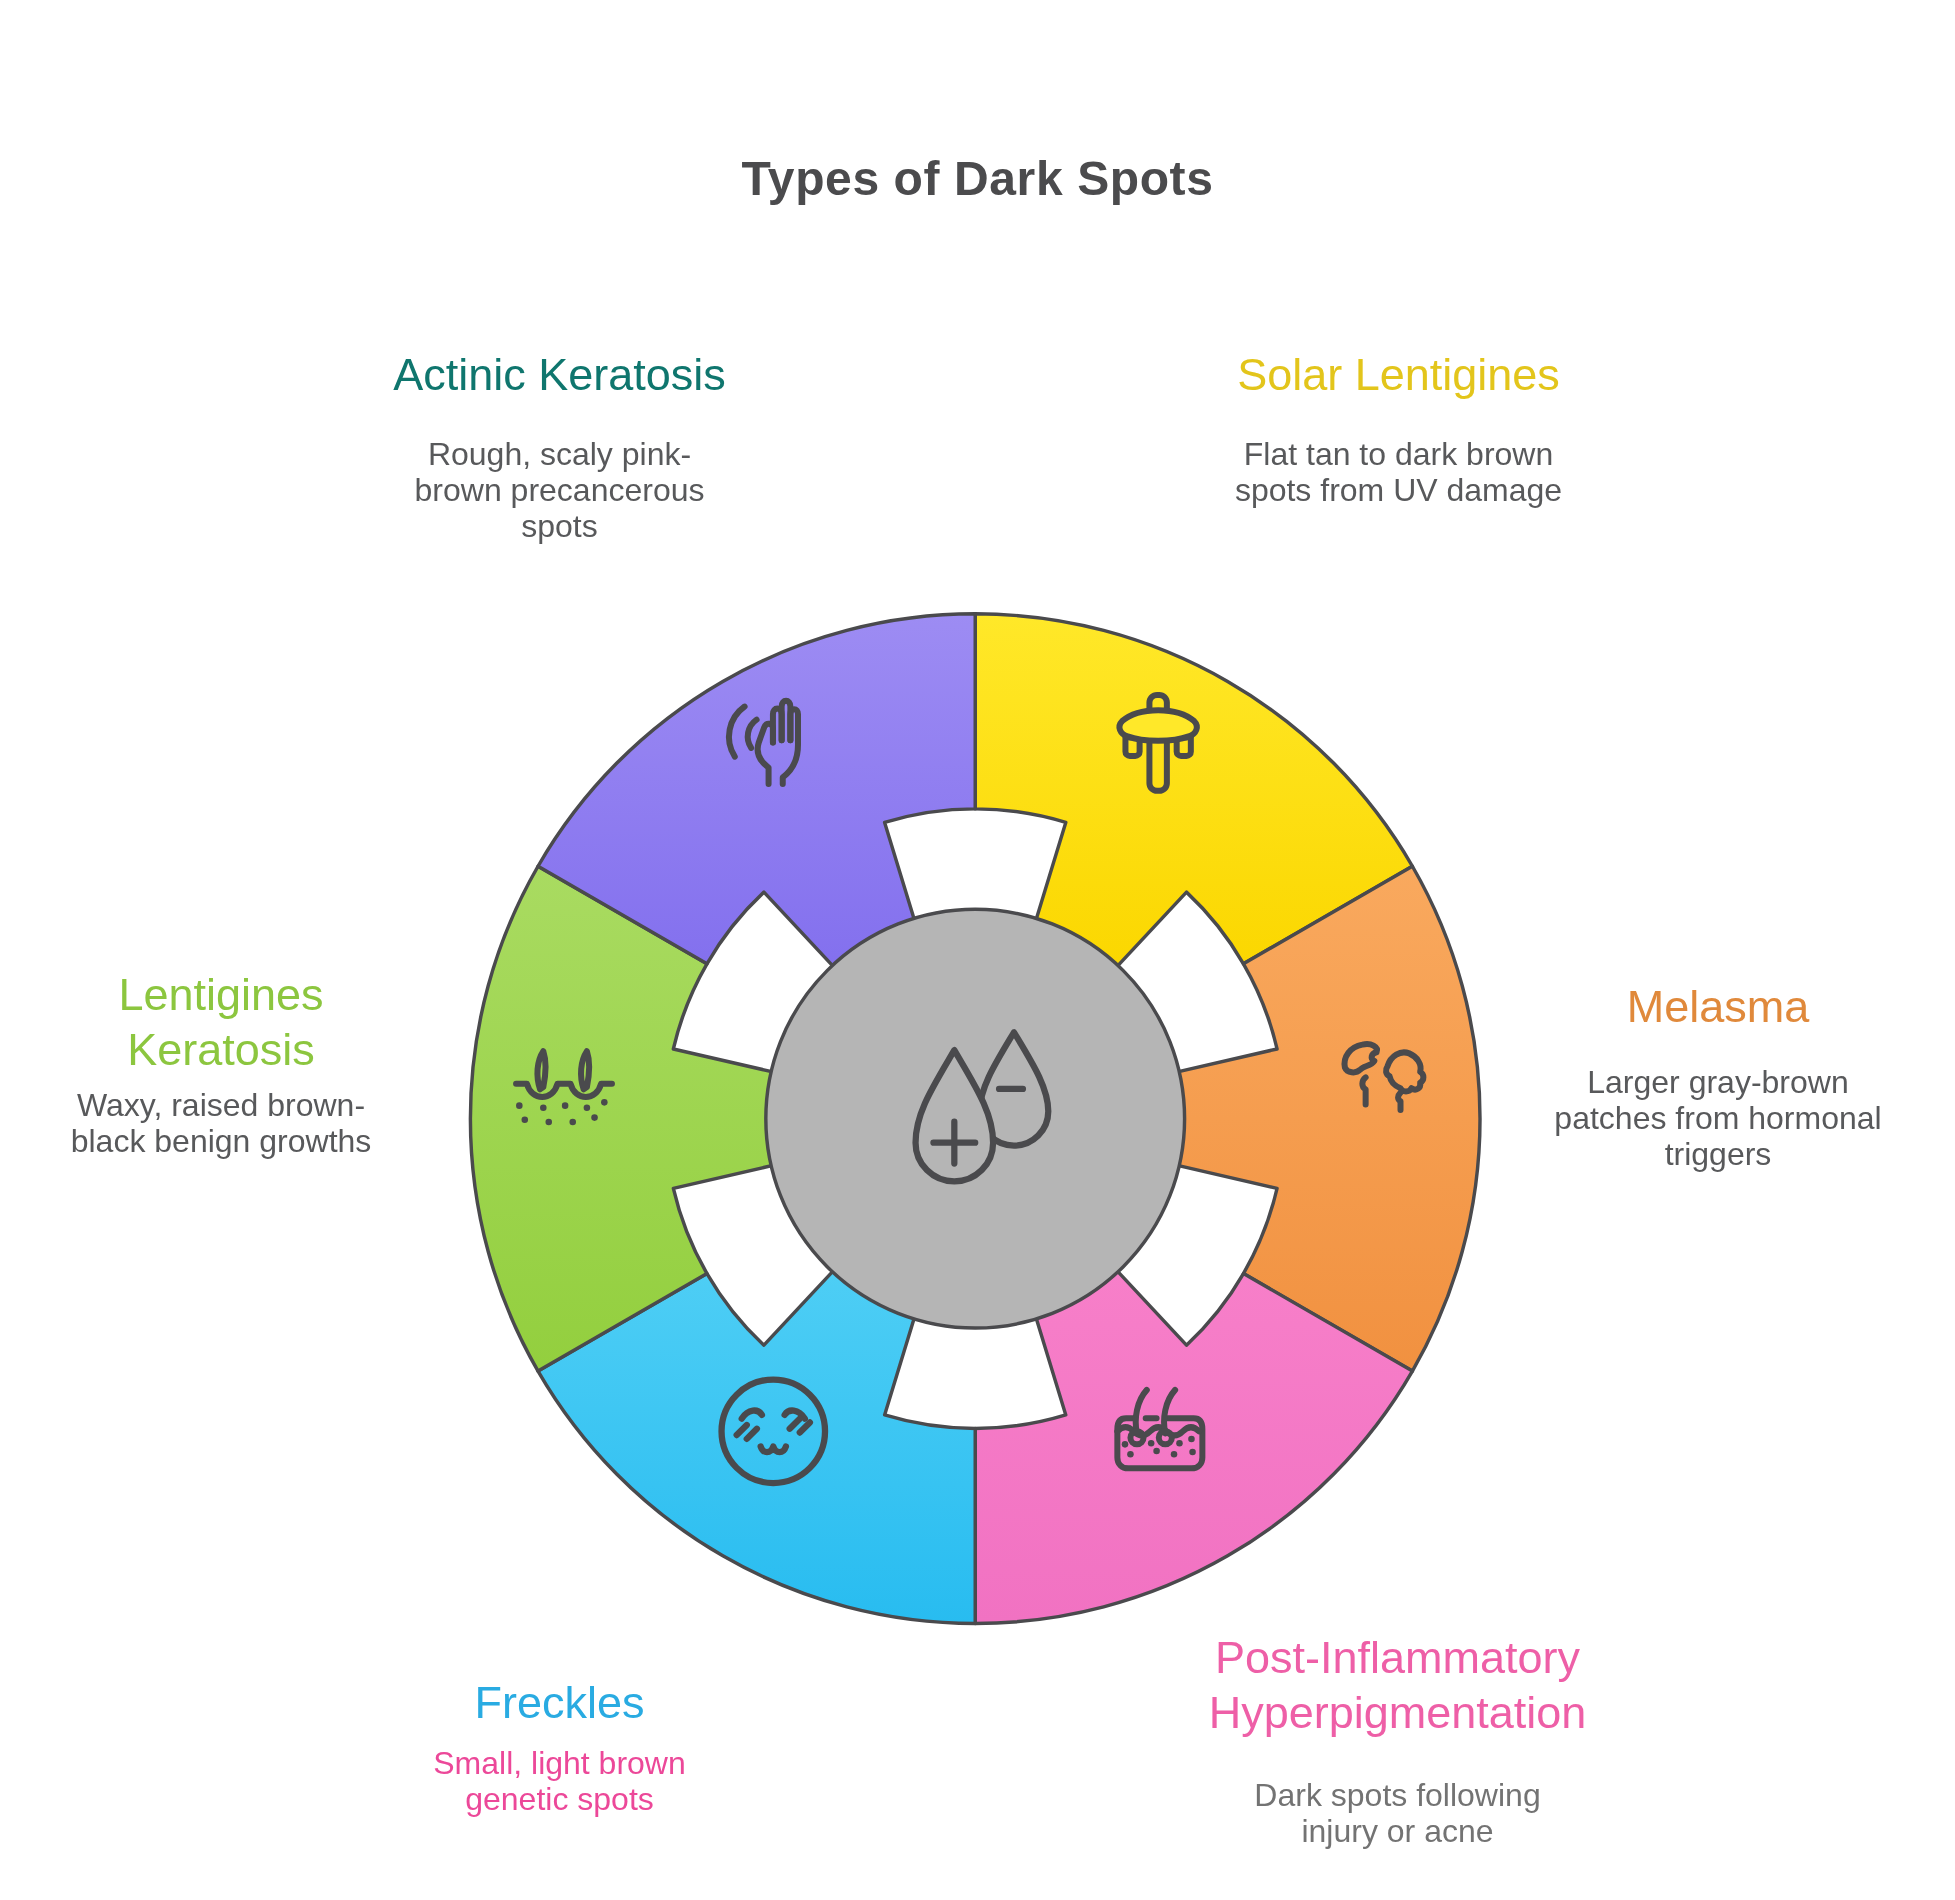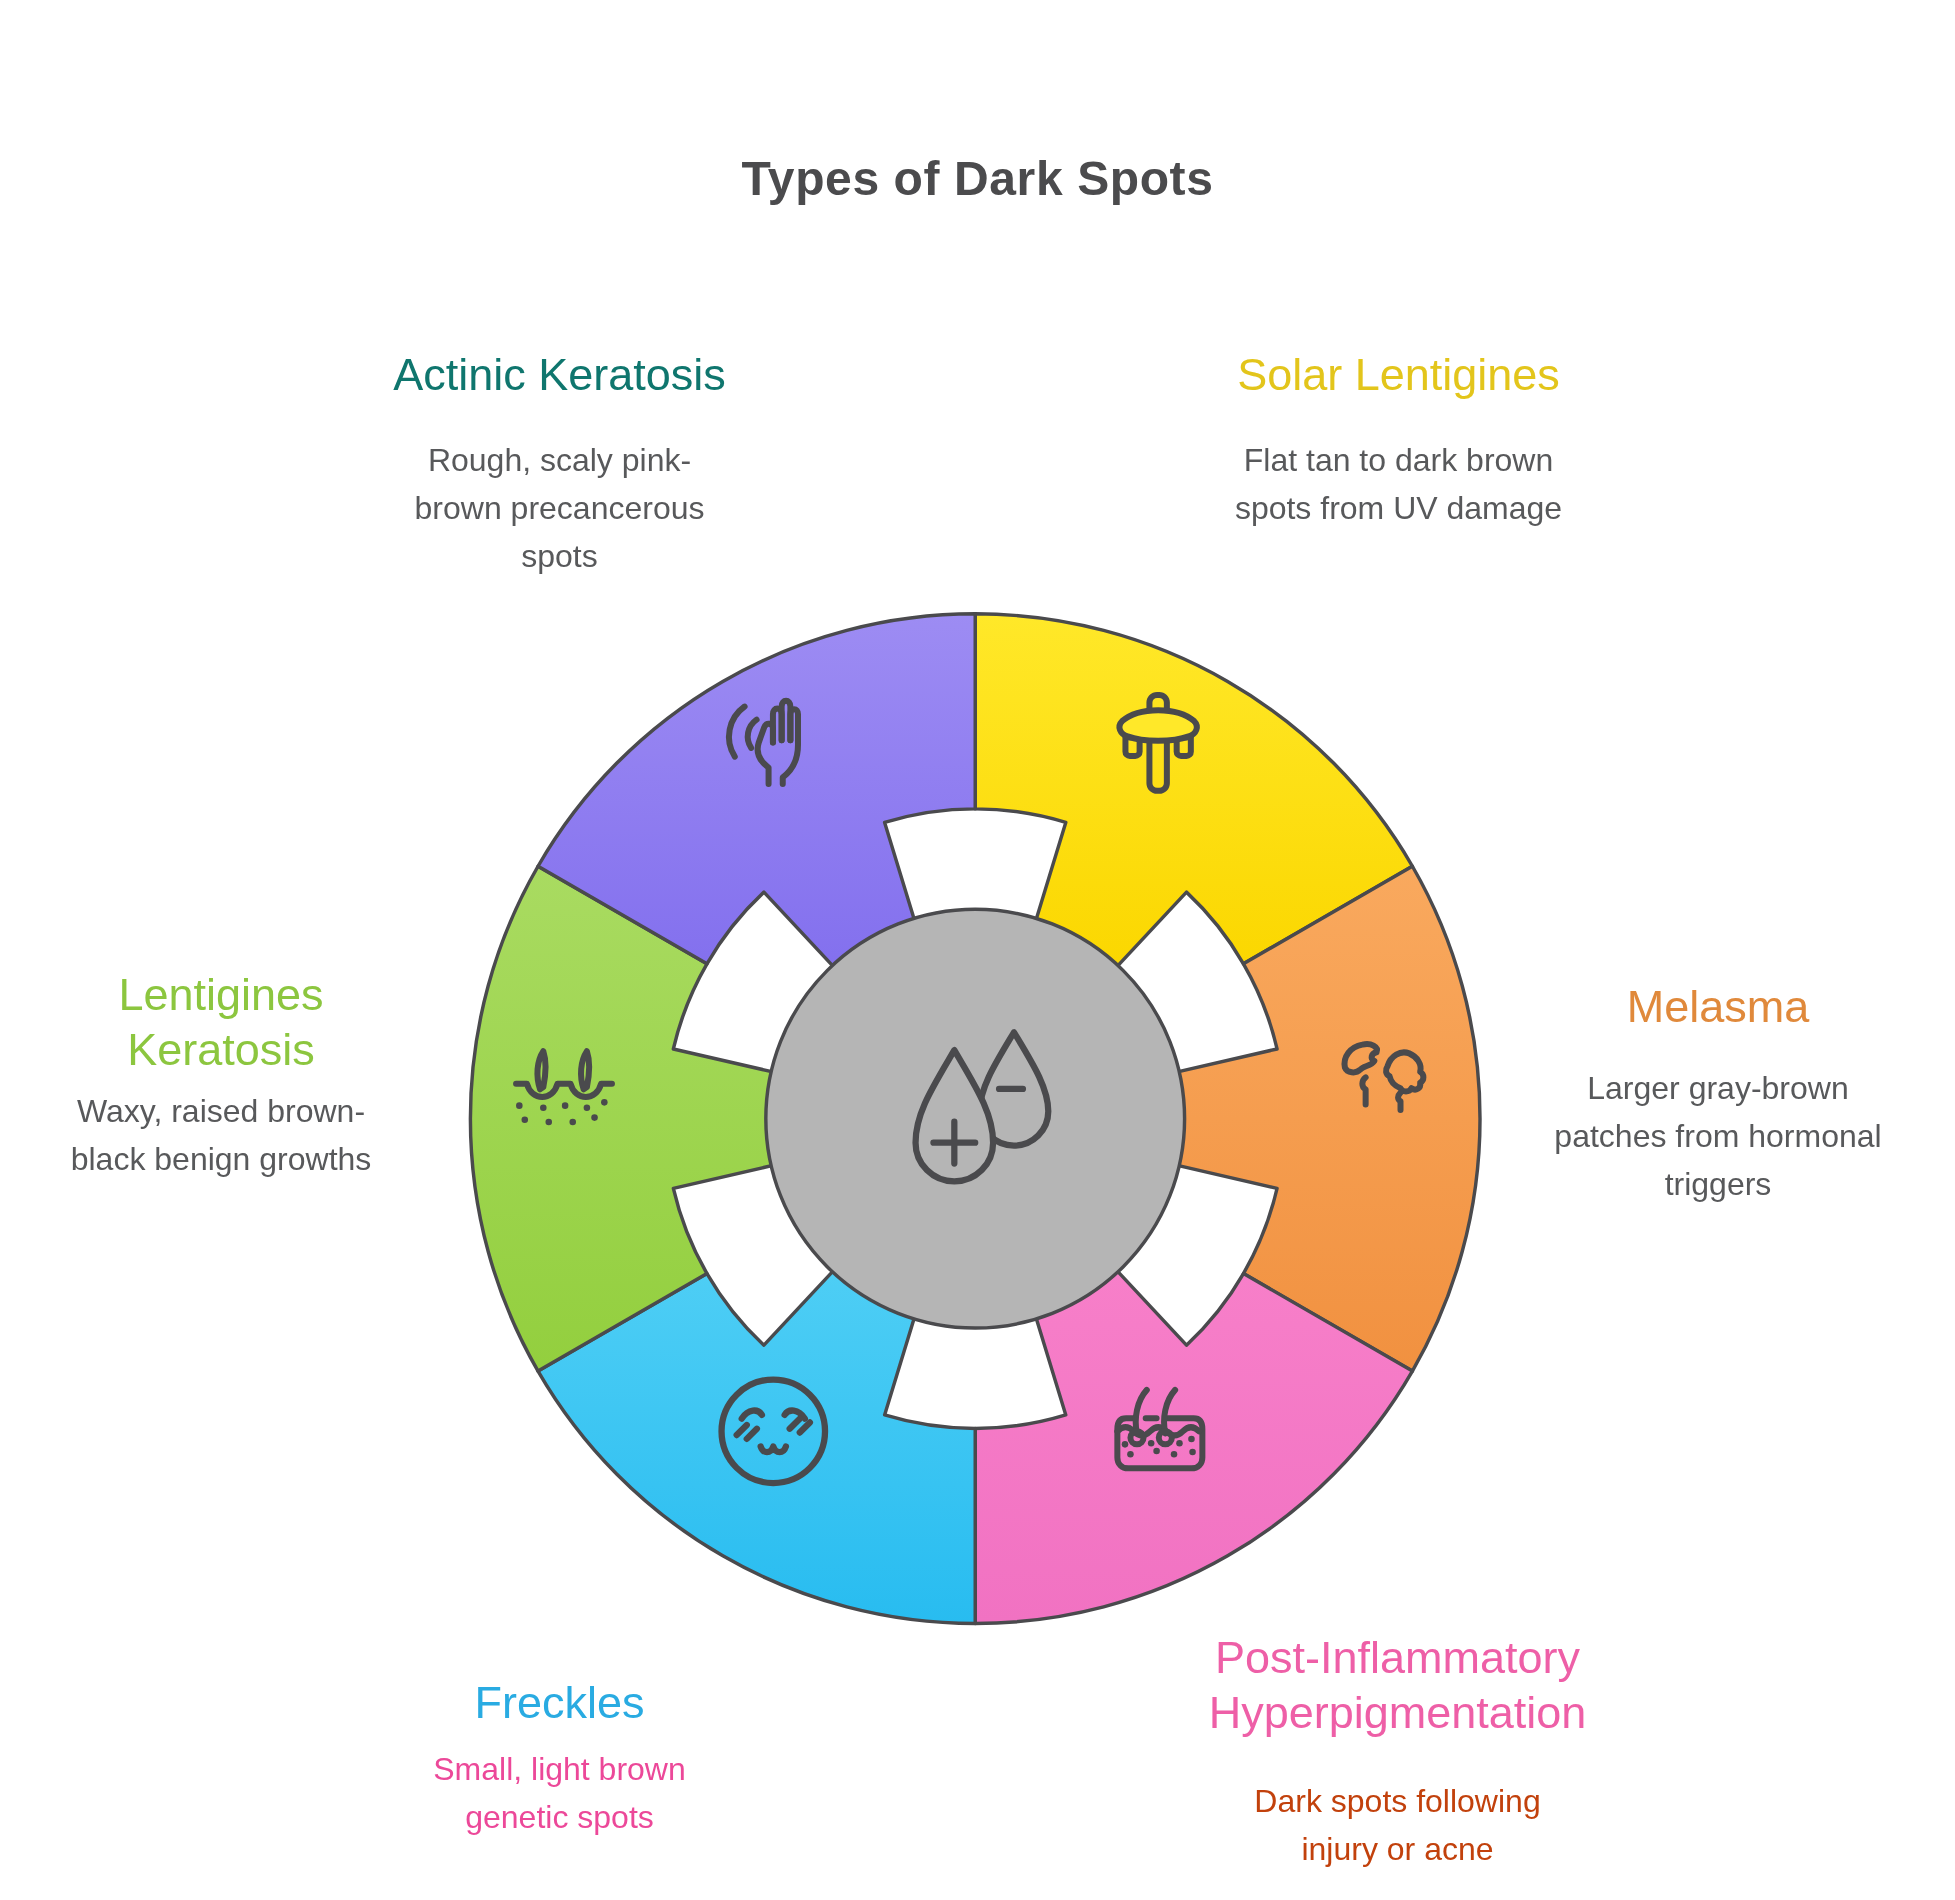--- a/index.html
+++ b/index.html
@@ -7,21 +7,21 @@
     width:1955px;height:1900px;background:#ffffff;position:relative;overflow:hidden;
     font-family:"Liberation Sans","DejaVu Sans",sans-serif;
   }
   .page-title{
     position:absolute;left:0;right:0;top:119px;text-align:center;
     font-size:48px;font-weight:bold;letter-spacing:0.6px;
   }
   .wheel-svg{position:absolute;left:0;top:0;}
   .label-block{position:absolute;text-align:center;}
   .label-heading{font-size:45px;line-height:1.22;font-weight:400;}
-  .label-desc{font-size:32px;line-height:48px;margin:0 auto;}
+  .label-desc{font-size:32px;line-height:36px;margin:0 auto;}
   
   .block-purple{left:353px;top:348px;width:413px;}
   .block-purple .label-heading{margin-bottom:33px;}
   .block-purple .label-desc{width:321px;}
   .block-yellow{left:1192px;top:348px;width:413px;}
   .block-yellow .label-heading{margin-bottom:33px;}
   .block-yellow .label-desc{width:367px;}
   .block-orange{left:1540px;top:980px;width:356px;}
   .block-orange .label-heading{margin-bottom:29px;}
   .block-orange .label-desc{width:356px;}
@@ -169,21 +169,21 @@
   <div class="label-desc" style="color: rgb(88, 89, 91);">Flat tan to dark brown spots from UV damage</div>
 </div>
 
 <div class="label-block block-orange">
   <div class="label-heading" style="color: rgb(224, 137, 59);">Melasma</div>
   <div class="label-desc" style="color: rgb(88, 89, 91);">Larger gray-brown patches from hormonal triggers</div>
 </div>
 
 <div class="label-block block-pink">
   <div class="label-heading" style="color: rgb(238, 95, 167);">Post-Inflammatory Hyperpigmentation</div>
-  <div class="label-desc" style="color: #c2410c; margin-top: 36px;">Dark spots following injury or acne</div>
+  <div class="label-desc" style="color: #737373; margin-top: 36px;">Dark spots following injury or acne</div>
 </div>
 
 <div class="label-block block-cyan">
   <div class="label-heading" style="color: rgb(41, 171, 226); margin-top: 24px;">Freckles</div>
   <div class="label-desc" style="color: #ec4899;">Small, light brown genetic spots</div>
 </div>
 
 <div class="label-block block-green">
   <div class="label-heading" style="color: rgb(140, 198, 63);">Lentigines Keratosis</div>
   <div class="label-desc" style="color: rgb(88, 89, 91);">Waxy, raised brown-black benign growths</div>

